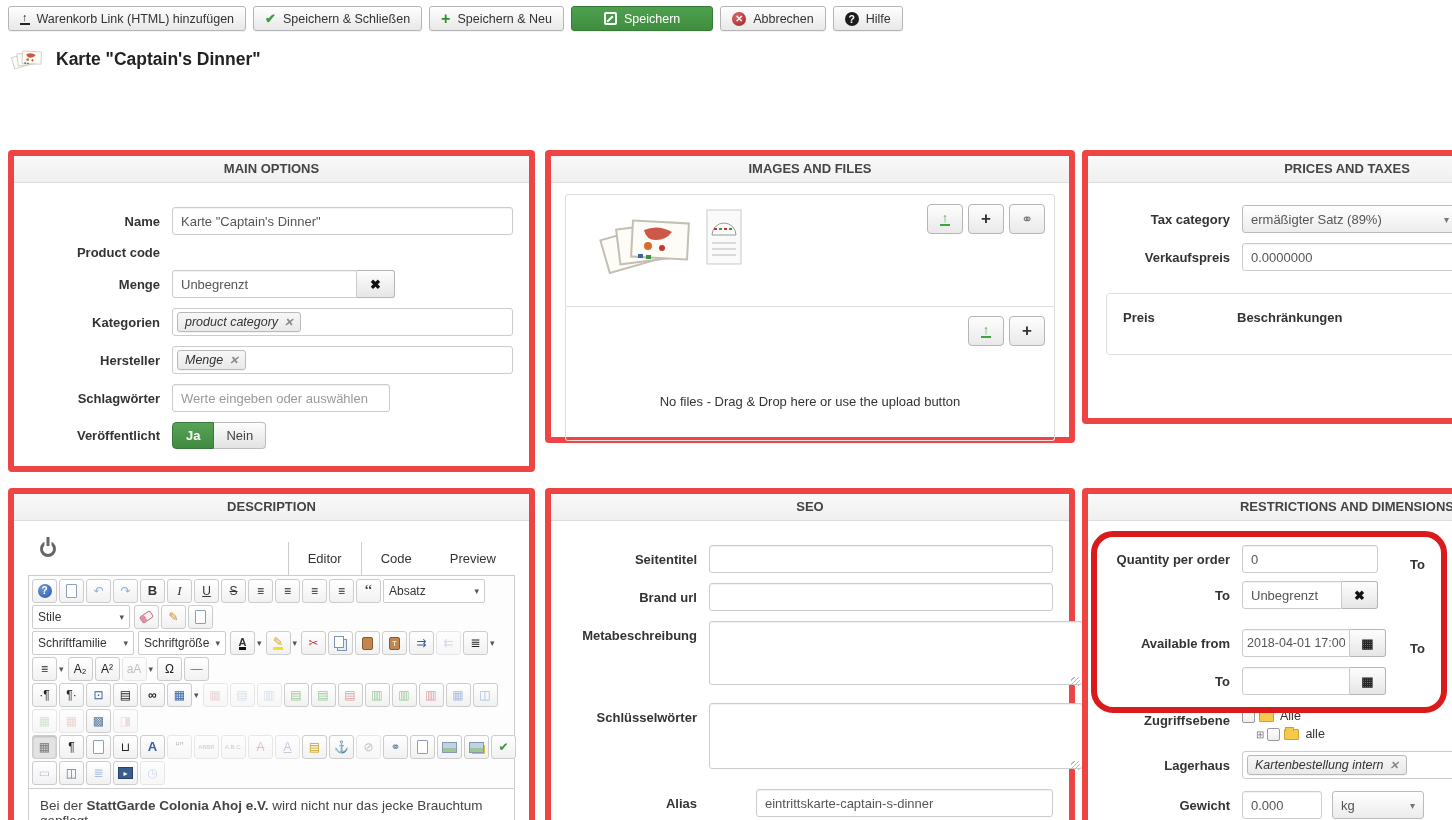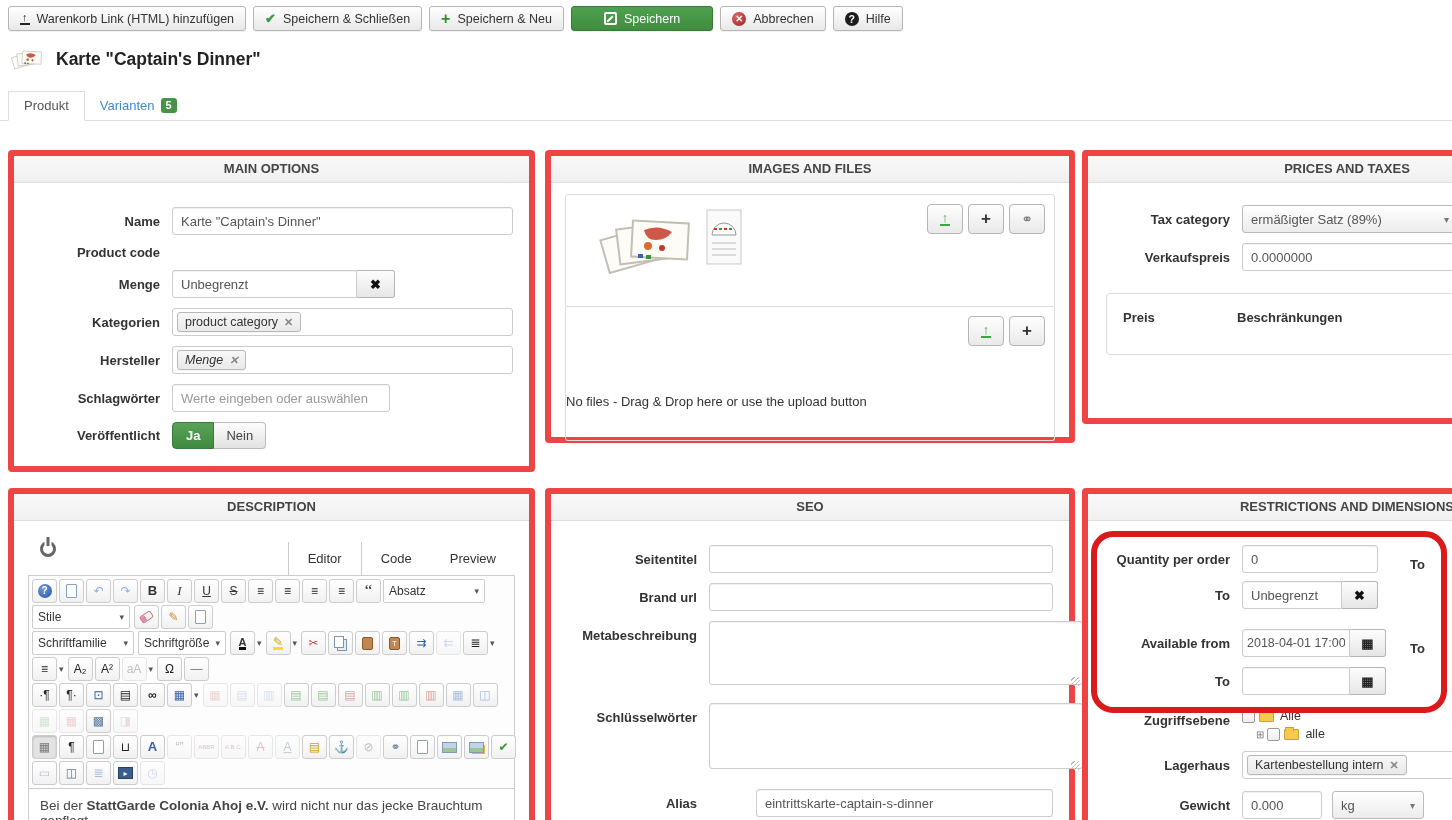--- a/index.html
+++ b/index.html
@@ -53,21 +53,21 @@
   .ta-wrap { position:relative; display:inline-block; }
   .grip { position:absolute; right:3px; bottom:3px; width:9px; height:9px;
           background:repeating-linear-gradient(135deg, transparent 0 2px, #bbb 2px 3px); }
   .igroup { display:inline-flex; }
   .igroup .tin { border-radius:3px 0 0 3px; }
   .gbtn { height:28px; width:38px; display:inline-flex; align-items:center; justify-content:center;
           background:linear-gradient(#fdfdfd,#e6e6e6); border:1px solid #b5b5b5; border-left:none; border-radius:0 3px 3px 0;
           font-size:14px; font-weight:bold; color:#222; cursor:pointer; }
   .tagbox { min-height:28px; border:1px solid #ccc; border-radius:3px; padding:2px 4px; display:flex; align-items:center; background:#fff; }
   .pill { display:inline-flex; align-items:center; gap:6px; background:linear-gradient(#f7f7f7,#e9e9e9);
-          border:1px solid #b9b9b9; border-radius:3px; padding:2px 7px; font-size:12.5px; color:#333; box-shadow:0 1px 1px rgba(0,0,0,.05); }
+          border:1px solid #b9b9b9; border-radius:3px; padding:2px 7px; font-size:12.5px; color:#333; box-shadow:0 1px 1px rgba(0,0,0,.05);font-style:italic; }
   .pill .px { color:#888; font-weight:bold; font-size:11px; cursor:pointer; }
   .pill .px::after { content:"✕"; }
   .pill.it { font-style:italic; }
   .seg { display:inline-flex; }
   .seg-yes { background:linear-gradient(#58a358,#3f8a3f); color:#fff; font-weight:bold; border:1px solid #397939;
              border-radius:4px 0 0 4px; padding:5px 13px; font-size:13px; cursor:pointer; }
   .seg-no  { background:linear-gradient(#fdfdfd,#e2e2e2); color:#444; border:1px solid #bbb; border-left:none;
              border-radius:0 4px 4px 0; padding:5px 12px; font-size:13px; cursor:pointer; }
   .fake-select { position:relative; display:inline-flex; align-items:center; height:28px; padding:0 24px 0 8px;
                  border:1px solid #bbb; border-radius:3px; background:linear-gradient(#fff,#ececec);
@@ -77,21 +77,21 @@
   
   .imgbox { border:1px solid #ddd; position:relative; }
   .imgbox.first { border-radius:3px 3px 0 0; height:113px; }
   .imgbox.second { border-top:none; border-radius:0 0 3px 3px; height:134px; }
   .tool-btns { position:absolute; top:9px; right:9px; display:flex; gap:5px; }
   .sq-btn { width:36px; height:30px; display:inline-flex; align-items:center; justify-content:center;
             background:linear-gradient(#fefefe,#e9e9e9); border:1px solid #b5b5b5; border-radius:4px; cursor:pointer; }
   .up-green { color:#3fa33f; font-weight:bold; font-size:13px; line-height:10px; border-bottom:2px solid #3fa33f; padding:0 2px 1px; }
   .plus-dark { font-size:17px; font-weight:bold; color:#333; line-height:14px; }
   .chain { color:#777; font-size:14px; }
-  .nofiles { position:absolute; left:0; right:0; top:87px; text-align:left; font-size:13px; color:#333; }
+  .nofiles { position:absolute; left:0; right:0; top:87px; text-align:center; font-size:13px; color:#333; }
   .thumb1 { position:absolute; left:30px; top:16px; }
   .thumb2 { position:absolute; left:140px; top:14px; }
 
   
   .price-box { margin:22px 6px 0; border:1px solid #ddd; border-radius:4px; height:62px; padding:16px 10px; display:flex; }
   .price-box b { font-size:13px; color:#333; }
   .pb-preis { width:120px; padding-left:6px; }
 
   
   .ed-top { position:relative; height:55px; border-bottom:1px solid #ccc; margin:0 2px; }
@@ -189,27 +189,20 @@
       </g>
       <path d="M48 18 q14 -6 28 2 q-6 8 -16 8 q-10 0 -12 -10z" fill="#c33b28" opacity=".85"></path>
       <circle cx="52" cy="34" r="4" fill="#d96b2f"></circle>
         <circle cx="66" cy="36" r="3" fill="#c33b28"></circle>
       <rect x="42" y="42" width="5" height="4" fill="#3a62a8"></rect>
         <rect x="50" y="43" width="5" height="4" fill="#3f8f3f"></rect>
     </svg>
     <h1>Karte "Captain's Dinner"</h1>
   </div>
 
-  <div class="tab-bar">
-    <span class="tab active">Produkt</span>
-    <span class="tab link">
-      <span>Varianten</span>
-      <span class="badge">5</span>
-    </span>
-  </div>
 
   <div class="panel" style="left:8px; top:150px; width:527px; height:322px;">
     <div class="panel-h">MAIN OPTIONS</div>
     <div class="panel-b" style="padding-top:24px;">
       <div class="frow">
         <span class="flabel">Name</span>
         <input class="tin" style="width: 363px;" value="Karte &quot;Captain's Dinner&quot;">
       </div>
       <div class="frow">
         <span class="flabel">Product code</span>

